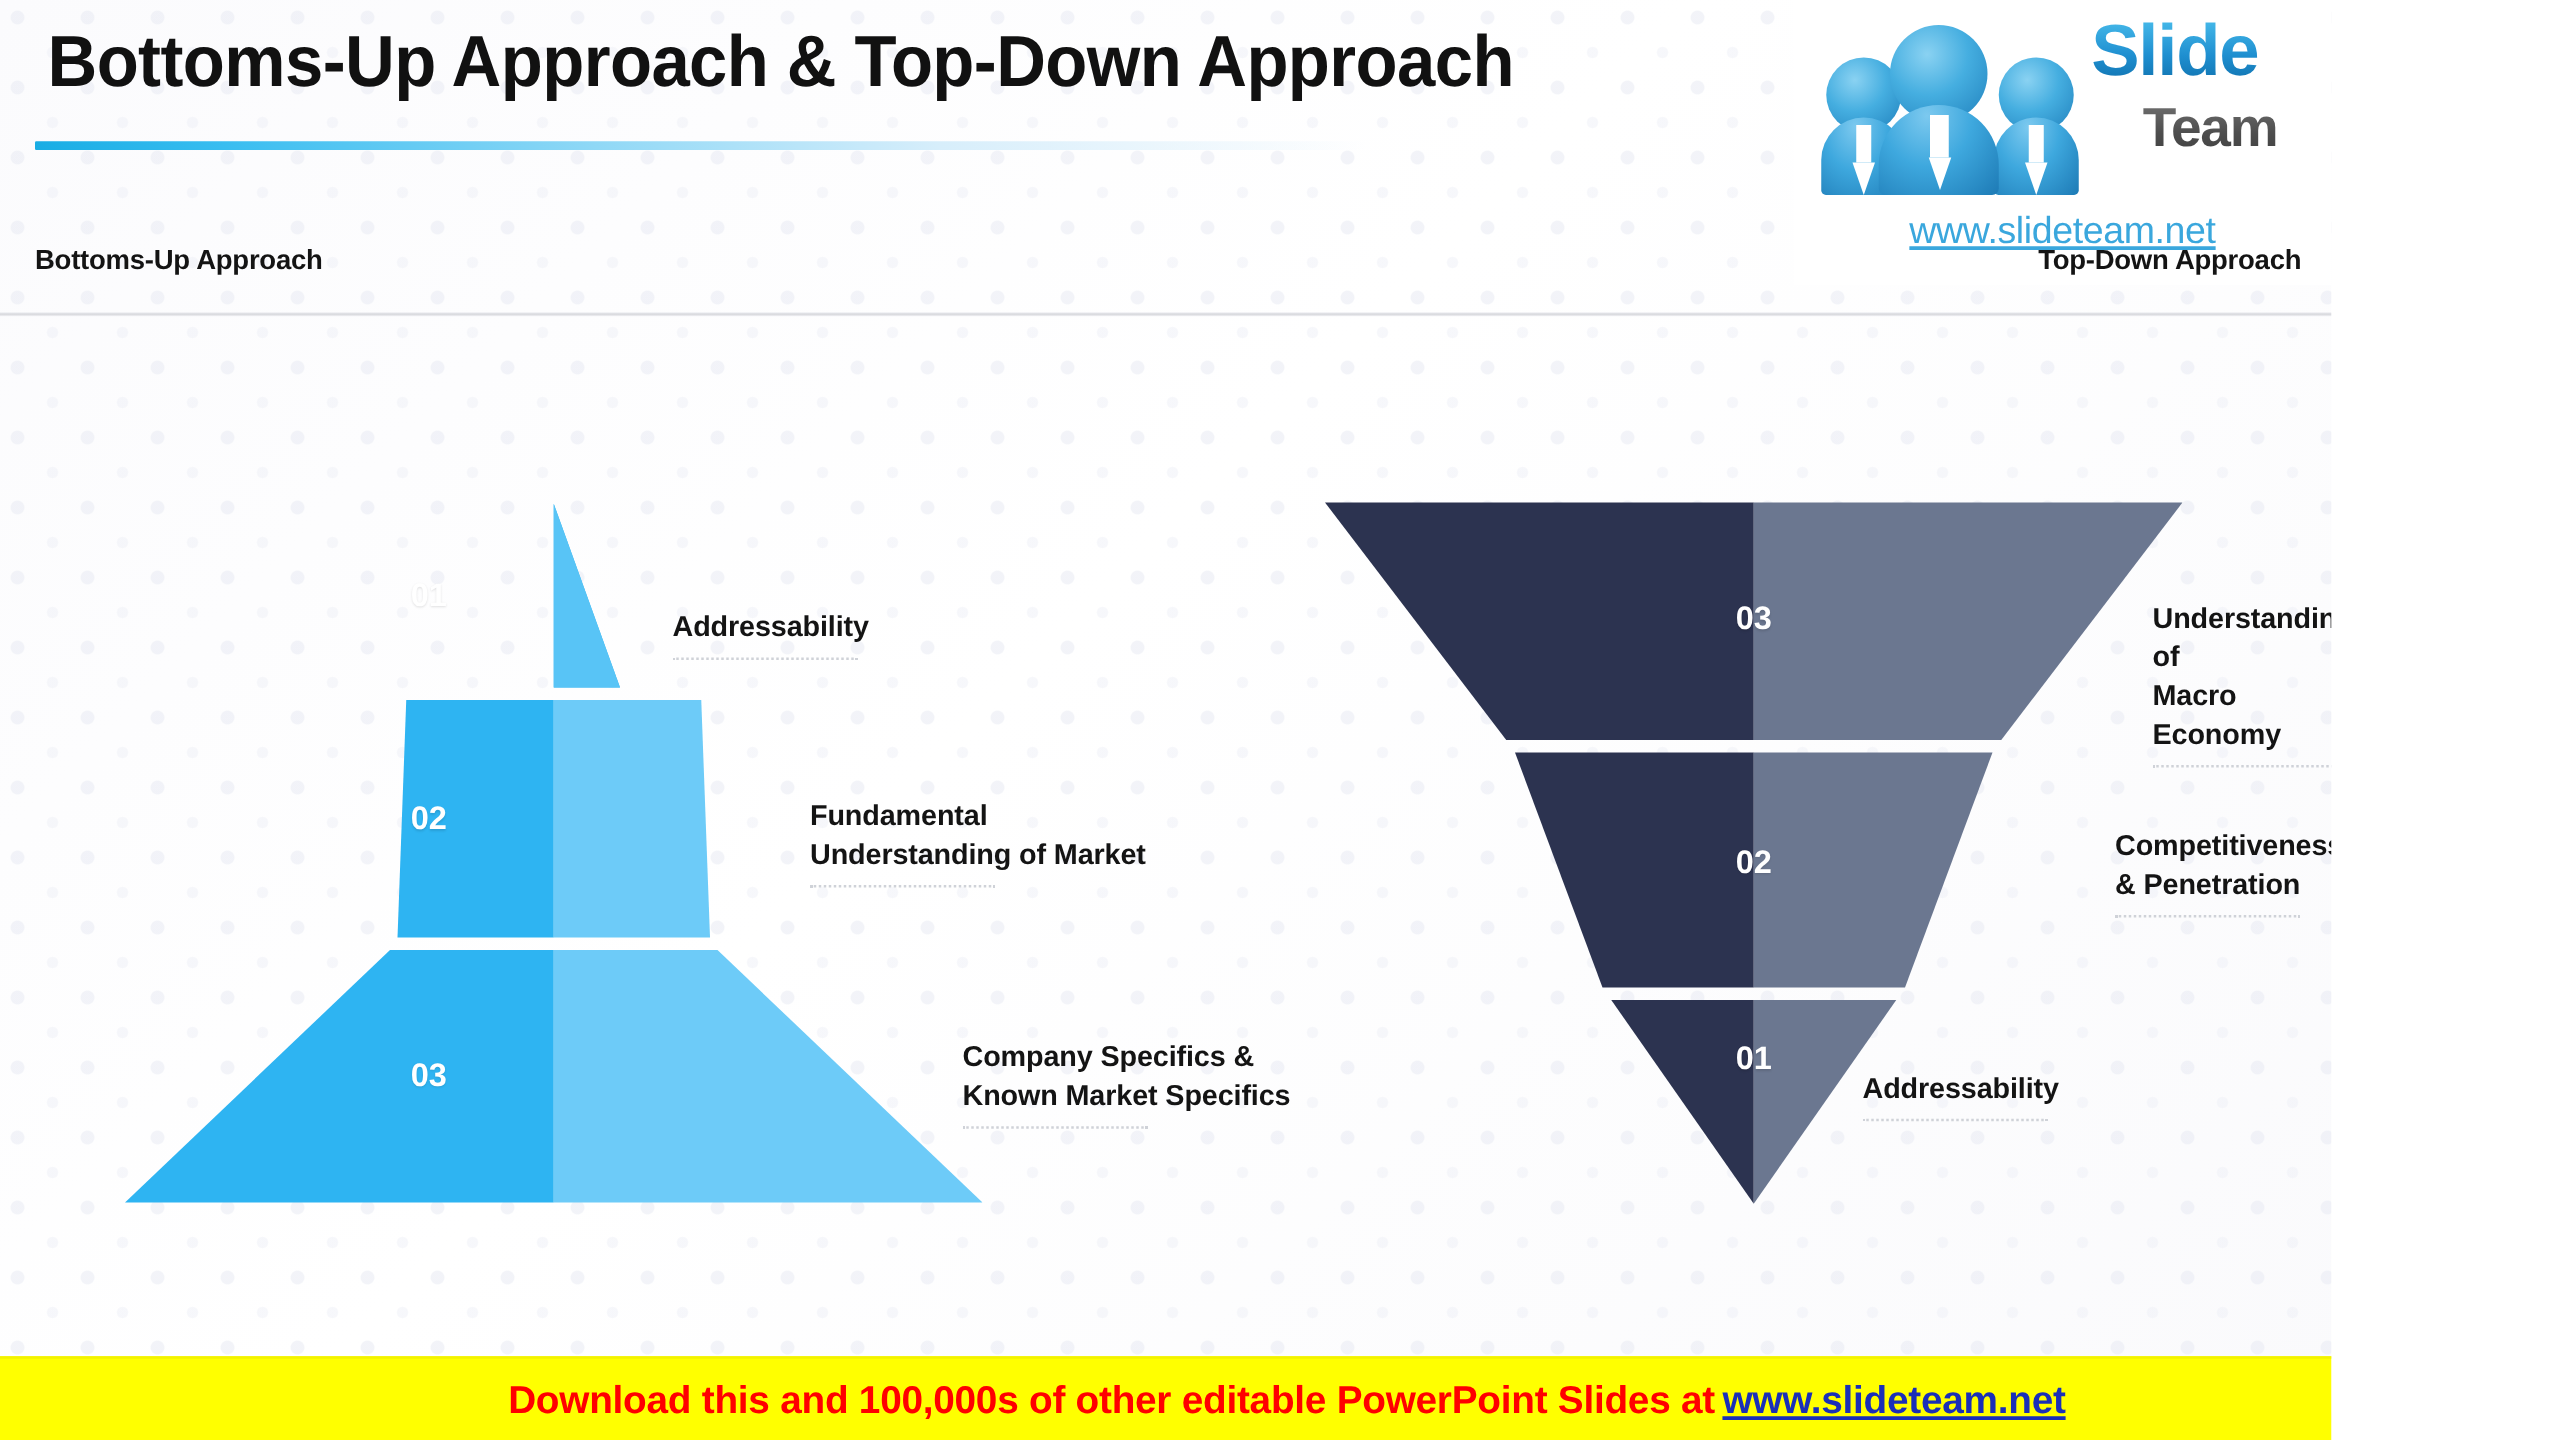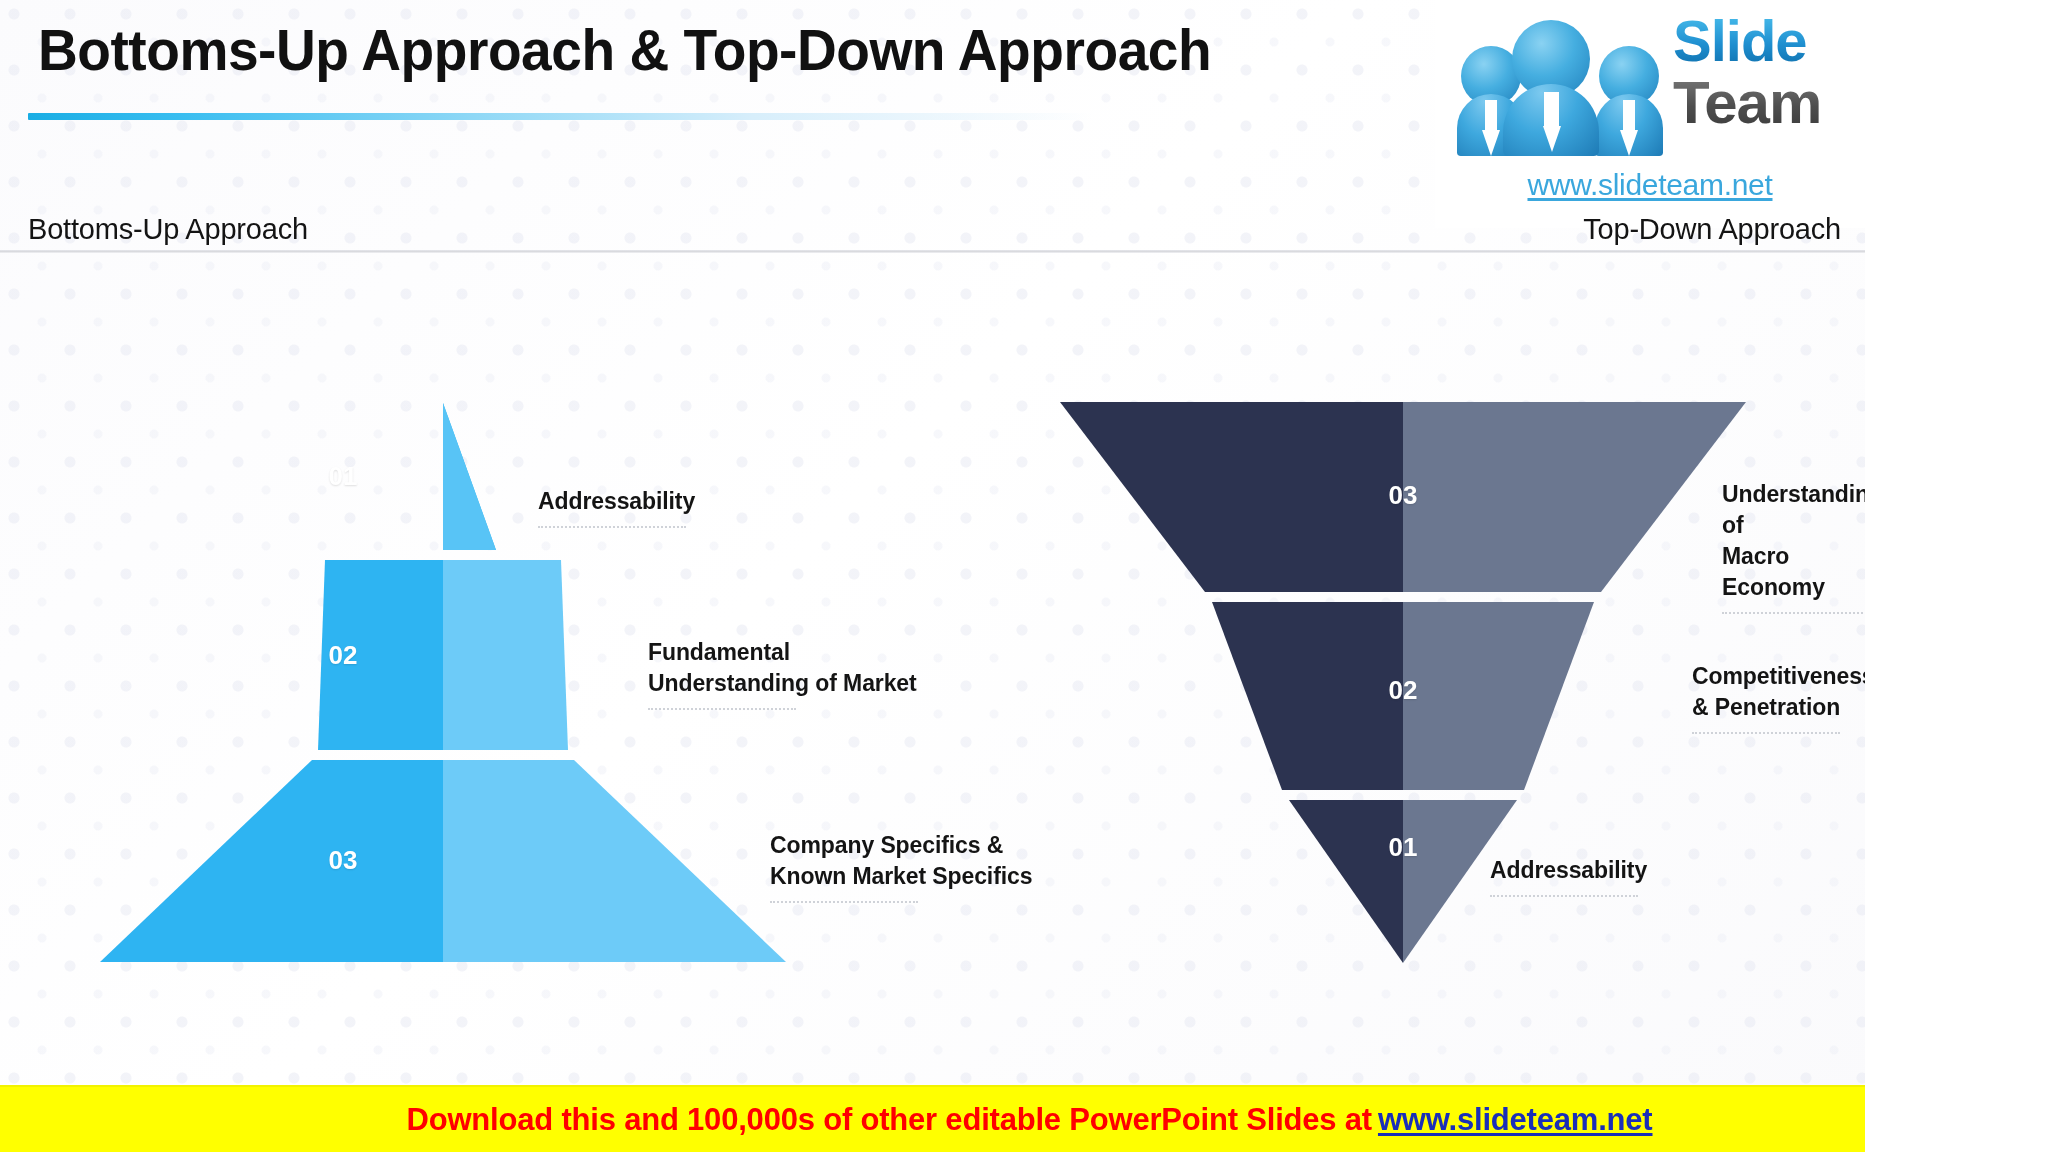--- a/index.html
+++ b/index.html
@@ -112,48 +112,49 @@
     font-size: 58px;
     font-weight: bold;
     line-height: 62px;
     letter-spacing: -1px;
     background: linear-gradient(to bottom, #4ec2ef 0%, #1f8fd0 55%, #0d6ca8 100%);
     -webkit-background-clip: text;
     background-clip: text;
     color: transparent;
   }
   #logo-team {
-    font-size: 60px;
+    font-size: 44px;
     font-weight: bold;
     line-height: 62px;
     letter-spacing: -1px;
     background: linear-gradient(to bottom, #7d7d7d 0%, #4e4e4e 55%, #3a3a3a 100%);
     -webkit-background-clip: text;
     background-clip: text;
     color: transparent;
+    text-align: center;
   }
   #logo-url {
     position: absolute;
     left: 0;
     top: 168px;
     width: 430px;
     text-align: center;
     font-size: 30px;
     color: #3aa7dd;
     text-decoration: underline;
     text-underline-offset: 3px;
     letter-spacing: -0.3px;
   }
 
   
   .subhead {
     position: absolute;
-    top: 213px;
-    font-size: 29px;
-    font-weight: normal;
+    top: 195px;
+    font-size: 22px;
+    font-weight: bold;
     color: #141414;
     letter-spacing: -0.2px;
   }
   #subhead-left  { left: 28px; }
   #subhead-right { right: 24px; }
 
   #header-divider {
     position: absolute;
     left: 0;
     top: 250px;

